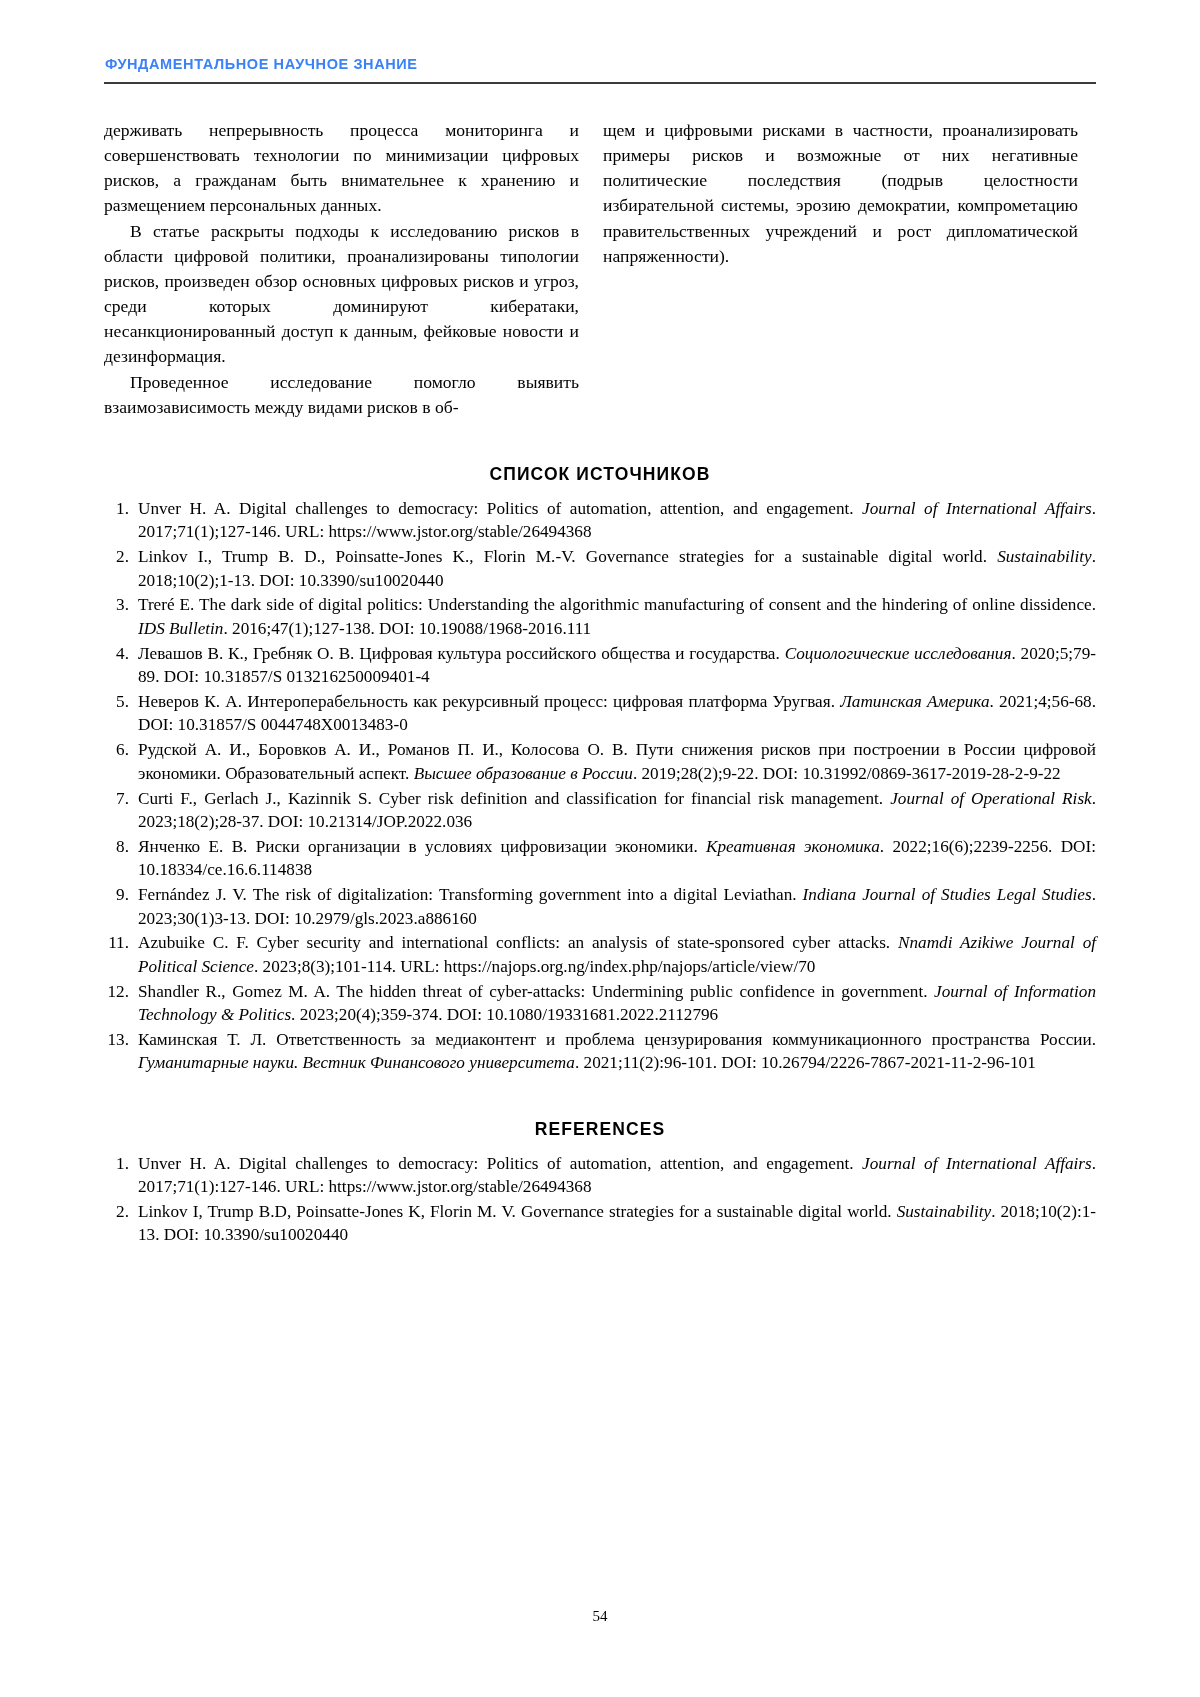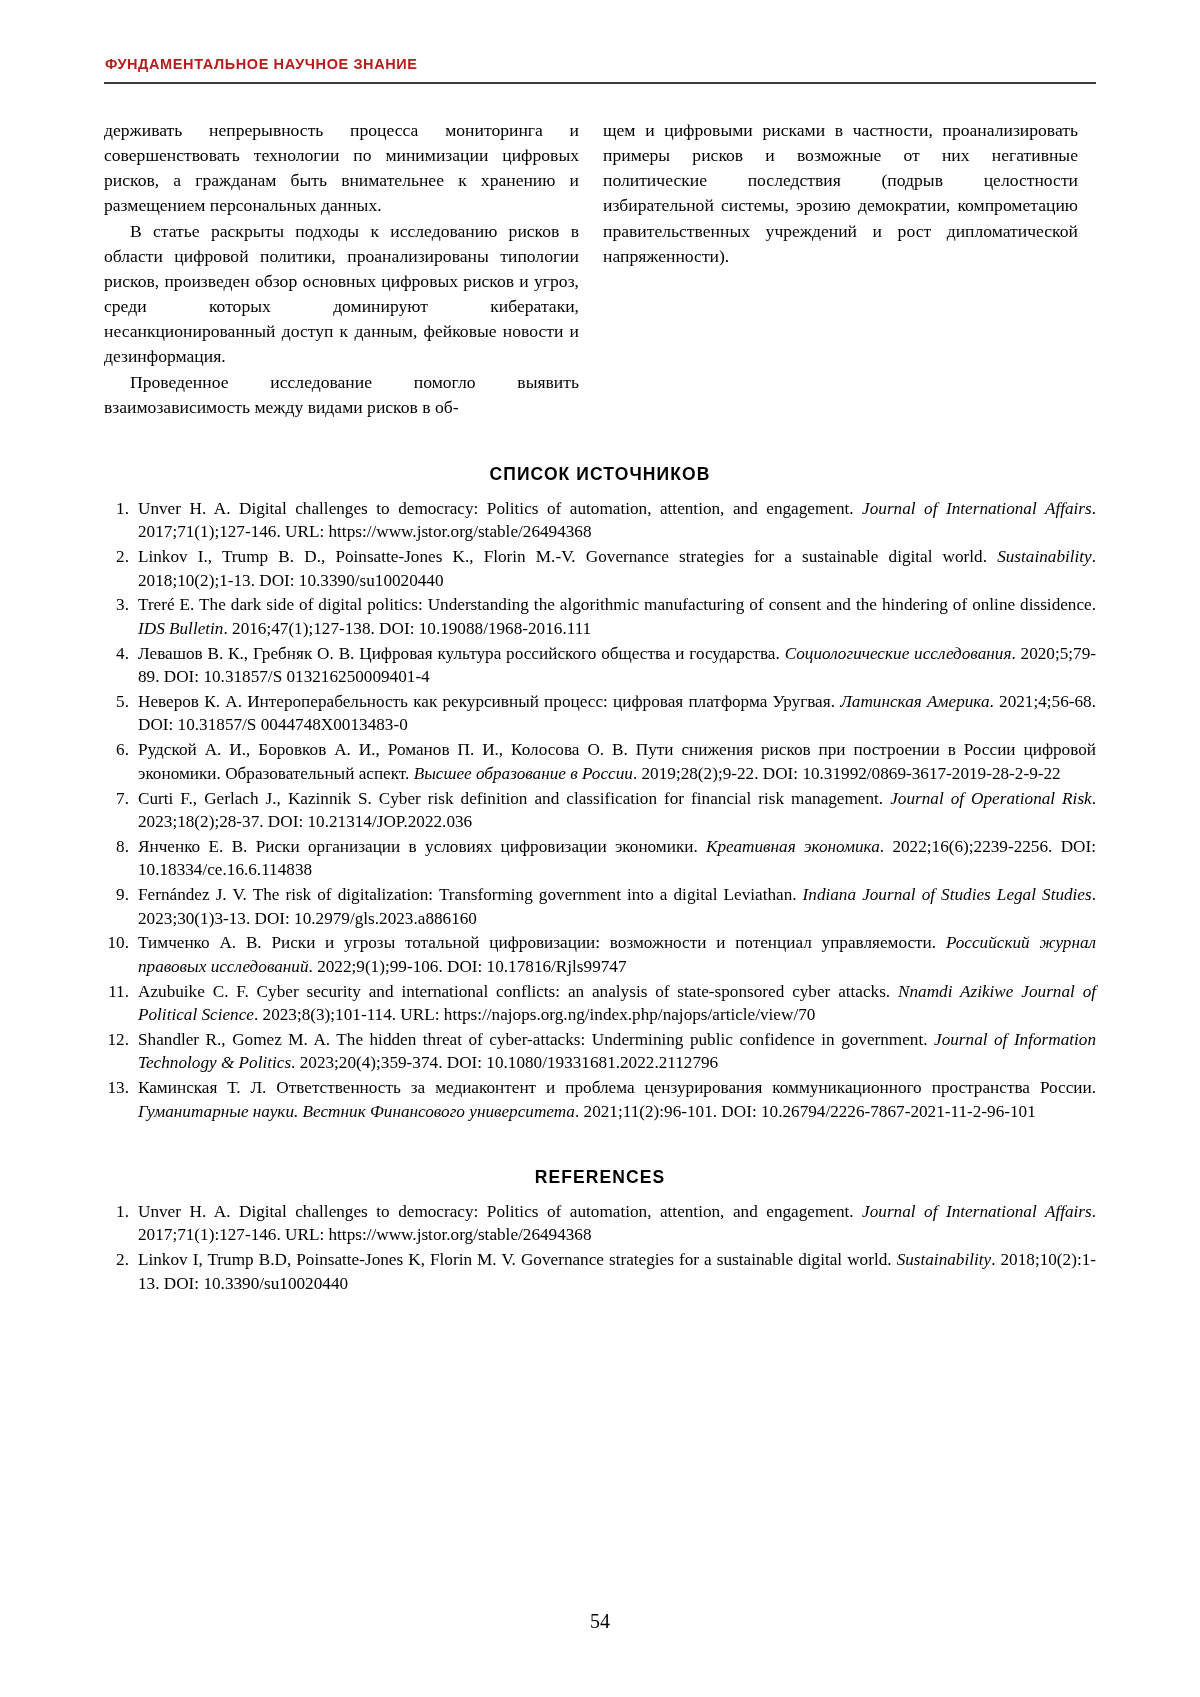--- a/index.html
+++ b/index.html
@@ -21,21 +21,21 @@
     width: 1200px;
     height: 1697px;
     box-sizing: border-box;
     padding: 56px 104px 0 104px;
   }
   .running-head {
     font-family: "Liberation Sans", sans-serif;
     font-weight: bold;
     font-size: 14.5px;
     letter-spacing: 0.6px;
-    color: #b91c1c;
+    color: #3b82f6;
     padding-left: 1px;
     padding-bottom: 8px;
   }
   .head-rule {
     border-top: 2.6px solid #3b3b3b;
     margin-top: 2px;
     margin-bottom: 34px;
   }
   .columns {
     display: flex;
@@ -87,23 +87,23 @@
     flex: 1 1 auto;
     text-align: justify;
   }
   .reftext i, .reftext em {
     font-style: italic;
   }
   .folio {
     position: absolute;
     left: 0;
     right: 0;
-    bottom: 64px;
+    bottom: 72px;
     text-align: center;
-    font-size: 20px;
+    font-size: 15px;
   }
 </style>
 </head>
 <body>
 
 <div class="page">
 
   <div class="running-head">ФУНДАМЕНТАЛЬНОЕ НАУЧНОЕ ЗНАНИЕ</div>
   <div class="head-rule"></div>
 
@@ -150,24 +150,20 @@
       </li>
       <li class="refitem">
         <span class="refnum">8.</span>
         <span class="reftext"><span>Янченко Е. В. Риски организации в условиях цифровизации экономики. </span><i>Креативная экономика</i><span>. 2022;16(6);2239-2256. DOI: 10.18334/ce.16.6.114838</span></span>
       </li>
       <li class="refitem">
         <span class="refnum">9.</span>
         <span class="reftext"><span>Fernández J. V. The risk of digitalization: Transforming government into a digital Leviathan. </span><i>Indiana Journal of Studies Legal Studies</i><span>. 2023;30(1)3-13. DOI: 10.2979/gls.2023.a886160</span></span>
       </li>
       <li class="refitem">
-        <span class="refnum">10.</span>
-        <span class="reftext"><span>Тимченко А. В. Риски и угрозы тотальной цифровизации: возможности и потенциал управляемости. </span><i>Российский журнал правовых исследований</i><span>. 2022;9(1);99-106. DOI: 10.17816/Rjls99747</span></span>
-      </li>
-      <li class="refitem">
         <span class="refnum">11.</span>
         <span class="reftext"><span>Azubuike C. F. Cyber security and international conflicts: an analysis of state-sponsored cyber attacks. </span><i>Nnamdi Azikiwe Journal of Political Science</i><span>. 2023;8(3);101-114. URL: https://najops.org.ng/index.php/najops/article/view/70</span></span>
       </li>
       <li class="refitem">
         <span class="refnum">12.</span>
         <span class="reftext"><span>Shandler R., Gomez M. A. The hidden threat of cyber-attacks: Undermining public confidence in government. </span><i>Journal of Information Technology &amp; Politics</i><span>. 2023;20(4);359-374. DOI: 10.1080/19331681.2022.2112796</span></span>
       </li>
       <li class="refitem">
         <span class="refnum">13.</span>
         <span class="reftext"><span>Каминская Т. Л. Ответственность за медиаконтент и проблема цензурирования коммуникационного пространства России. </span><i>Гуманитарные науки. Вестник Финансового университета</i><span>. 2021;11(2):96-101. DOI: 10.26794/2226-7867-2021-11-2-96-101</span></span>

